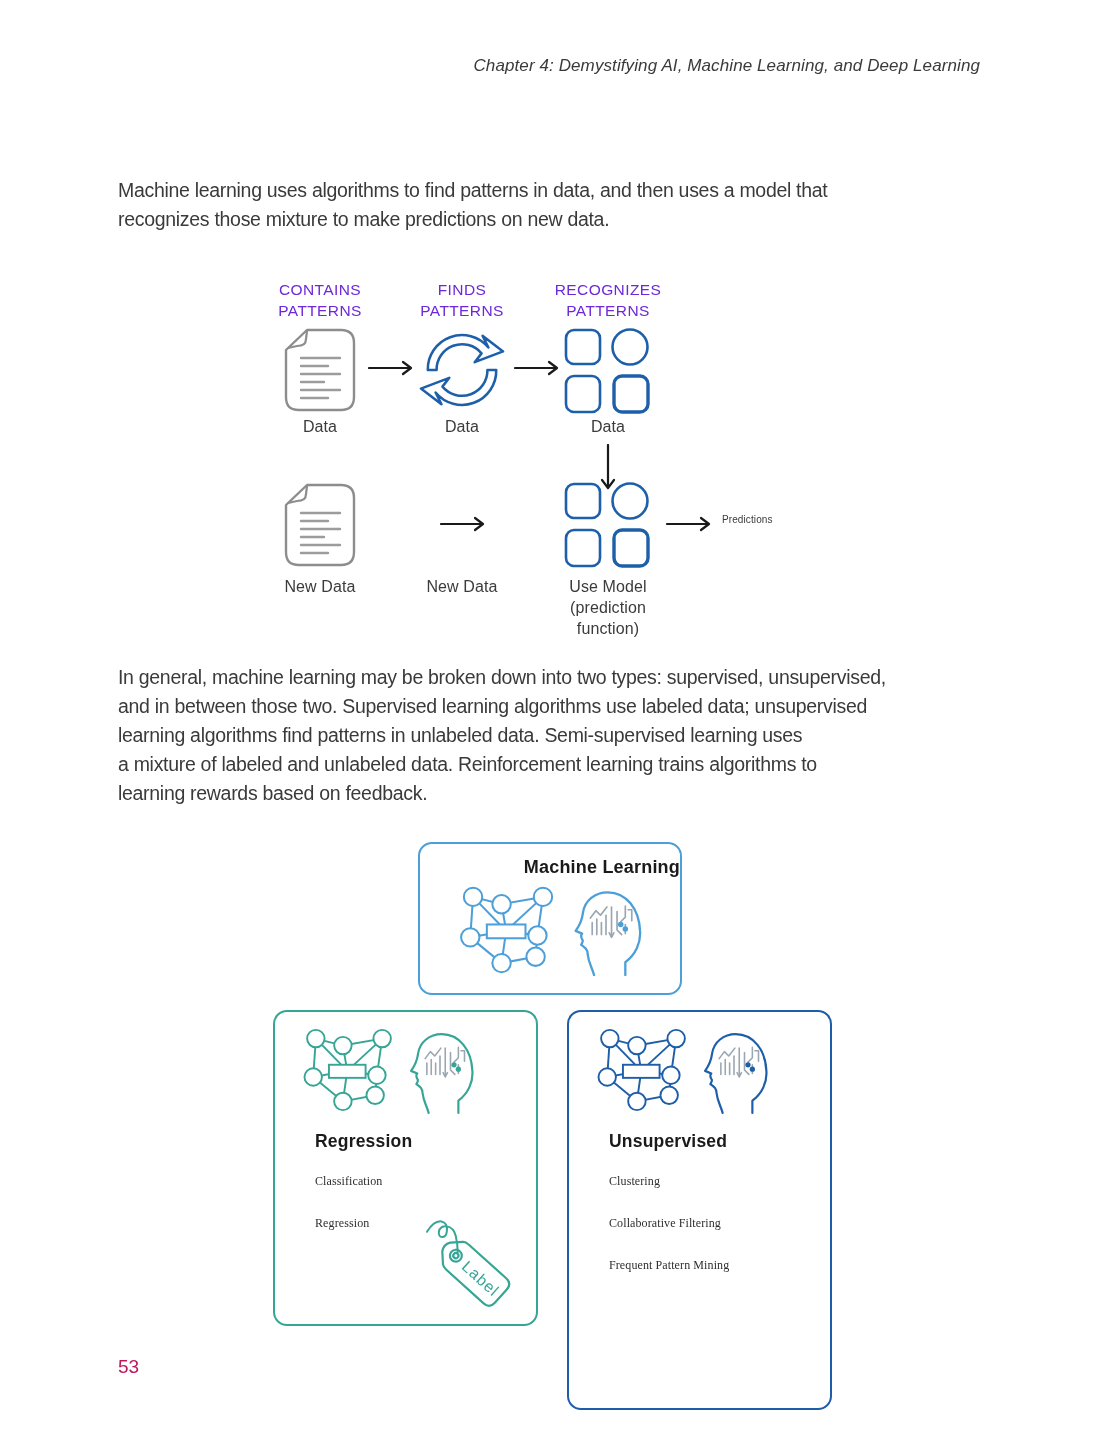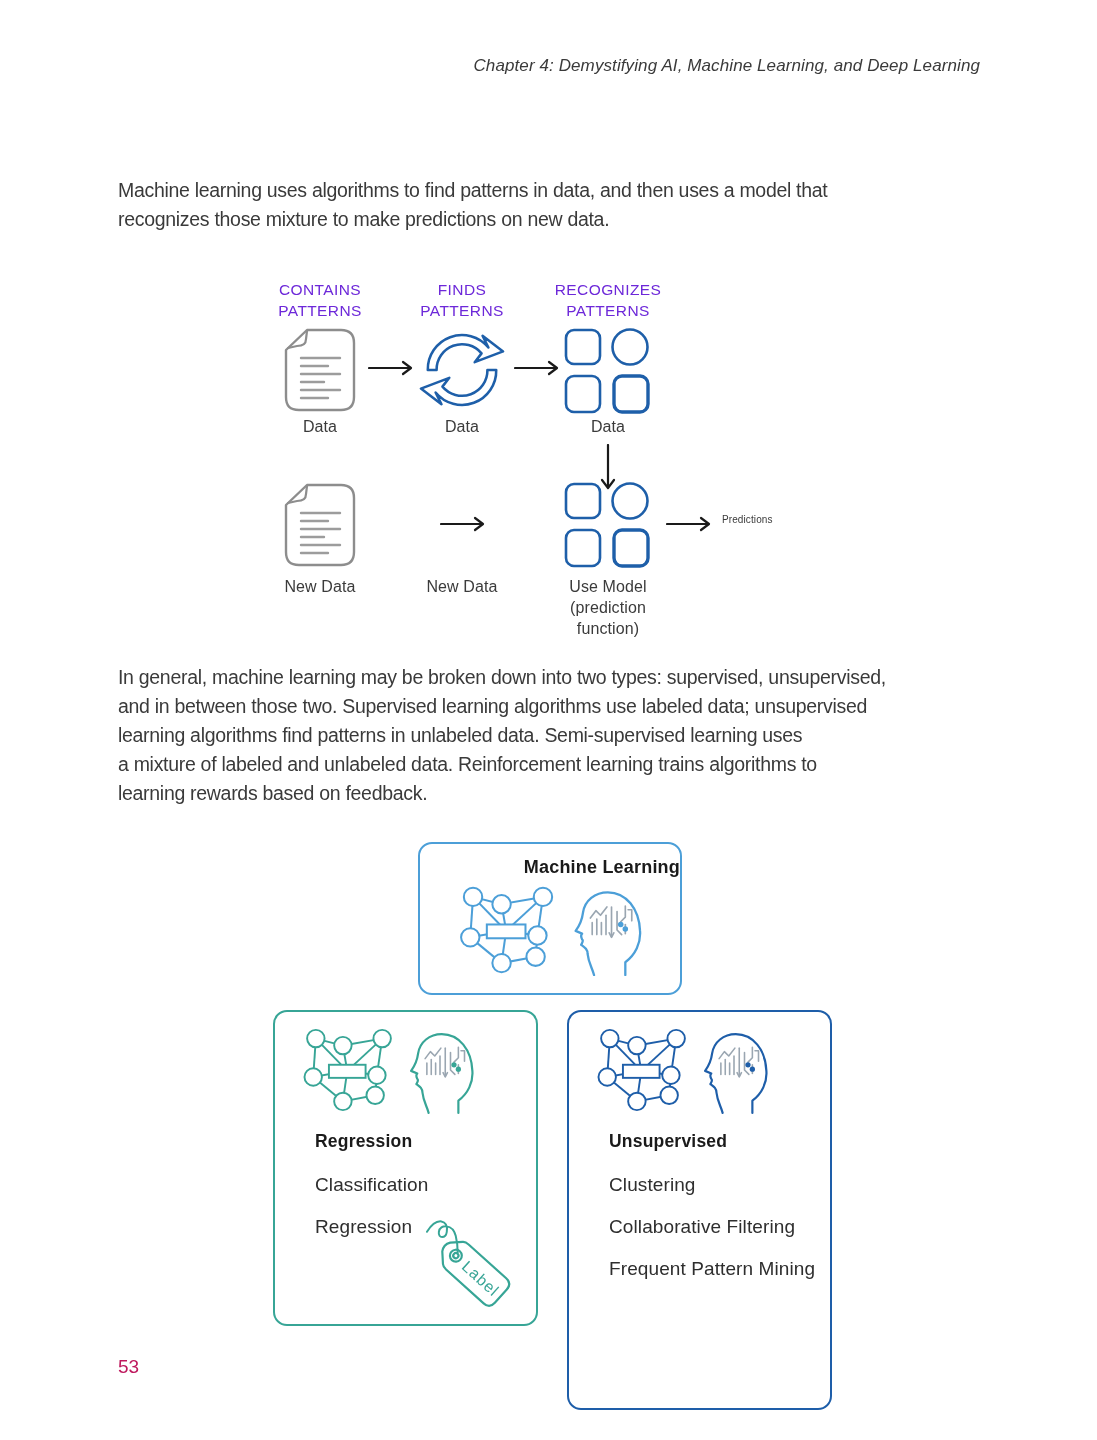--- a/index.html
+++ b/index.html
@@ -39,21 +39,21 @@
     position:absolute; top:13px; left:0; right:0; text-align:right;
     font-size:18px; font-weight:bold; color:#1a1a1a; letter-spacing:0.2px;
   }
   .box-icons { position:absolute; display:flex; align-items:center; }
   .ml-icons  { top:40px; left:0; right:0; justify-content:center; gap:10px; }
   .child-icons { top:14px; left:26px; gap:8px; }
   .box-title {
     position:absolute; left:40px; font-size:17.5px; font-weight:bold; color:#1a1a1a;
     top:119px; letter-spacing:0.2px;
   }
-  .box-item { position:absolute; left:40px; font-size:19px; color:#2e2e2e; letter-spacing:0.1px; }
+  .box-item { position:absolute; left:40px; font-size:12px; color:#2e2e2e; letter-spacing:0.1px;font-family:Liberation Serif, serif; }
   .item-0 { top:162px; }
   .item-1 { top:204px; }
   .item-2 { top:246px; }
   .page-number { left:118px; top:1356px; font-size:19px; color:#be185d; }
 </style>
 </head>
 <body>
 
 <div class="page">
 

